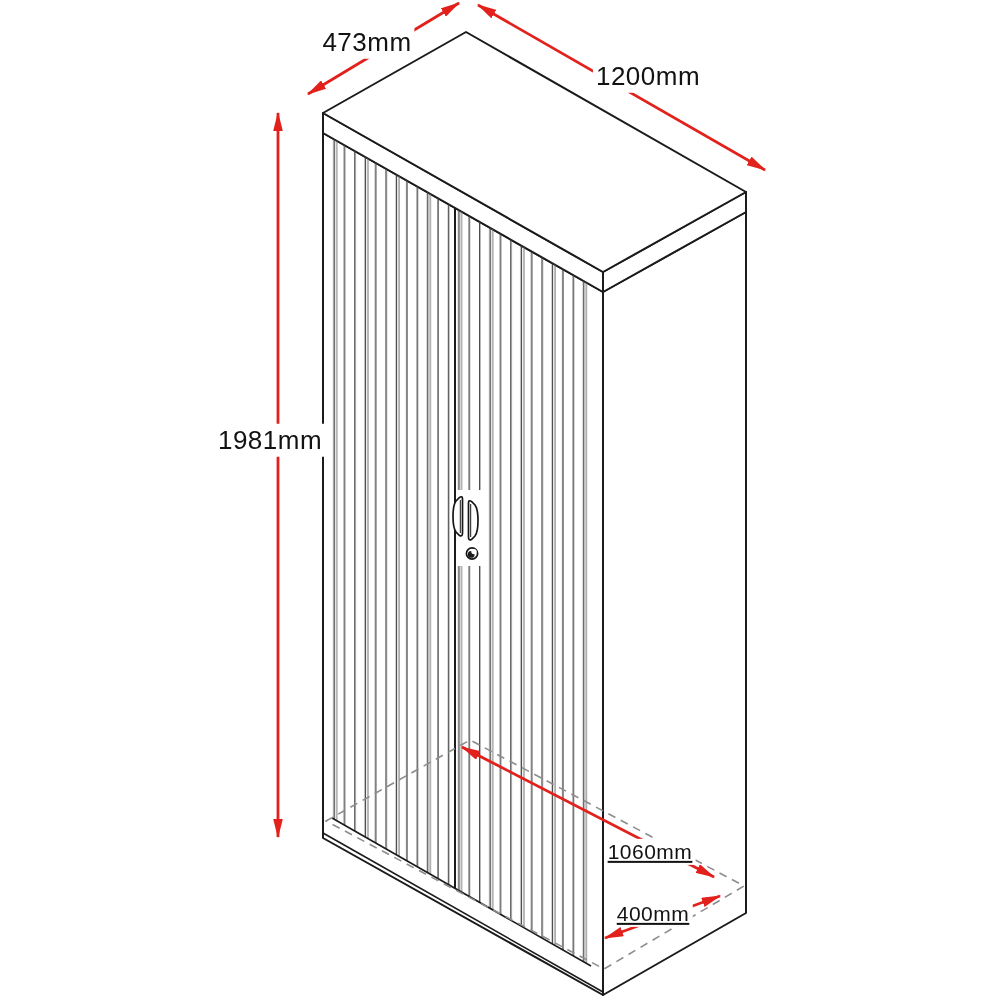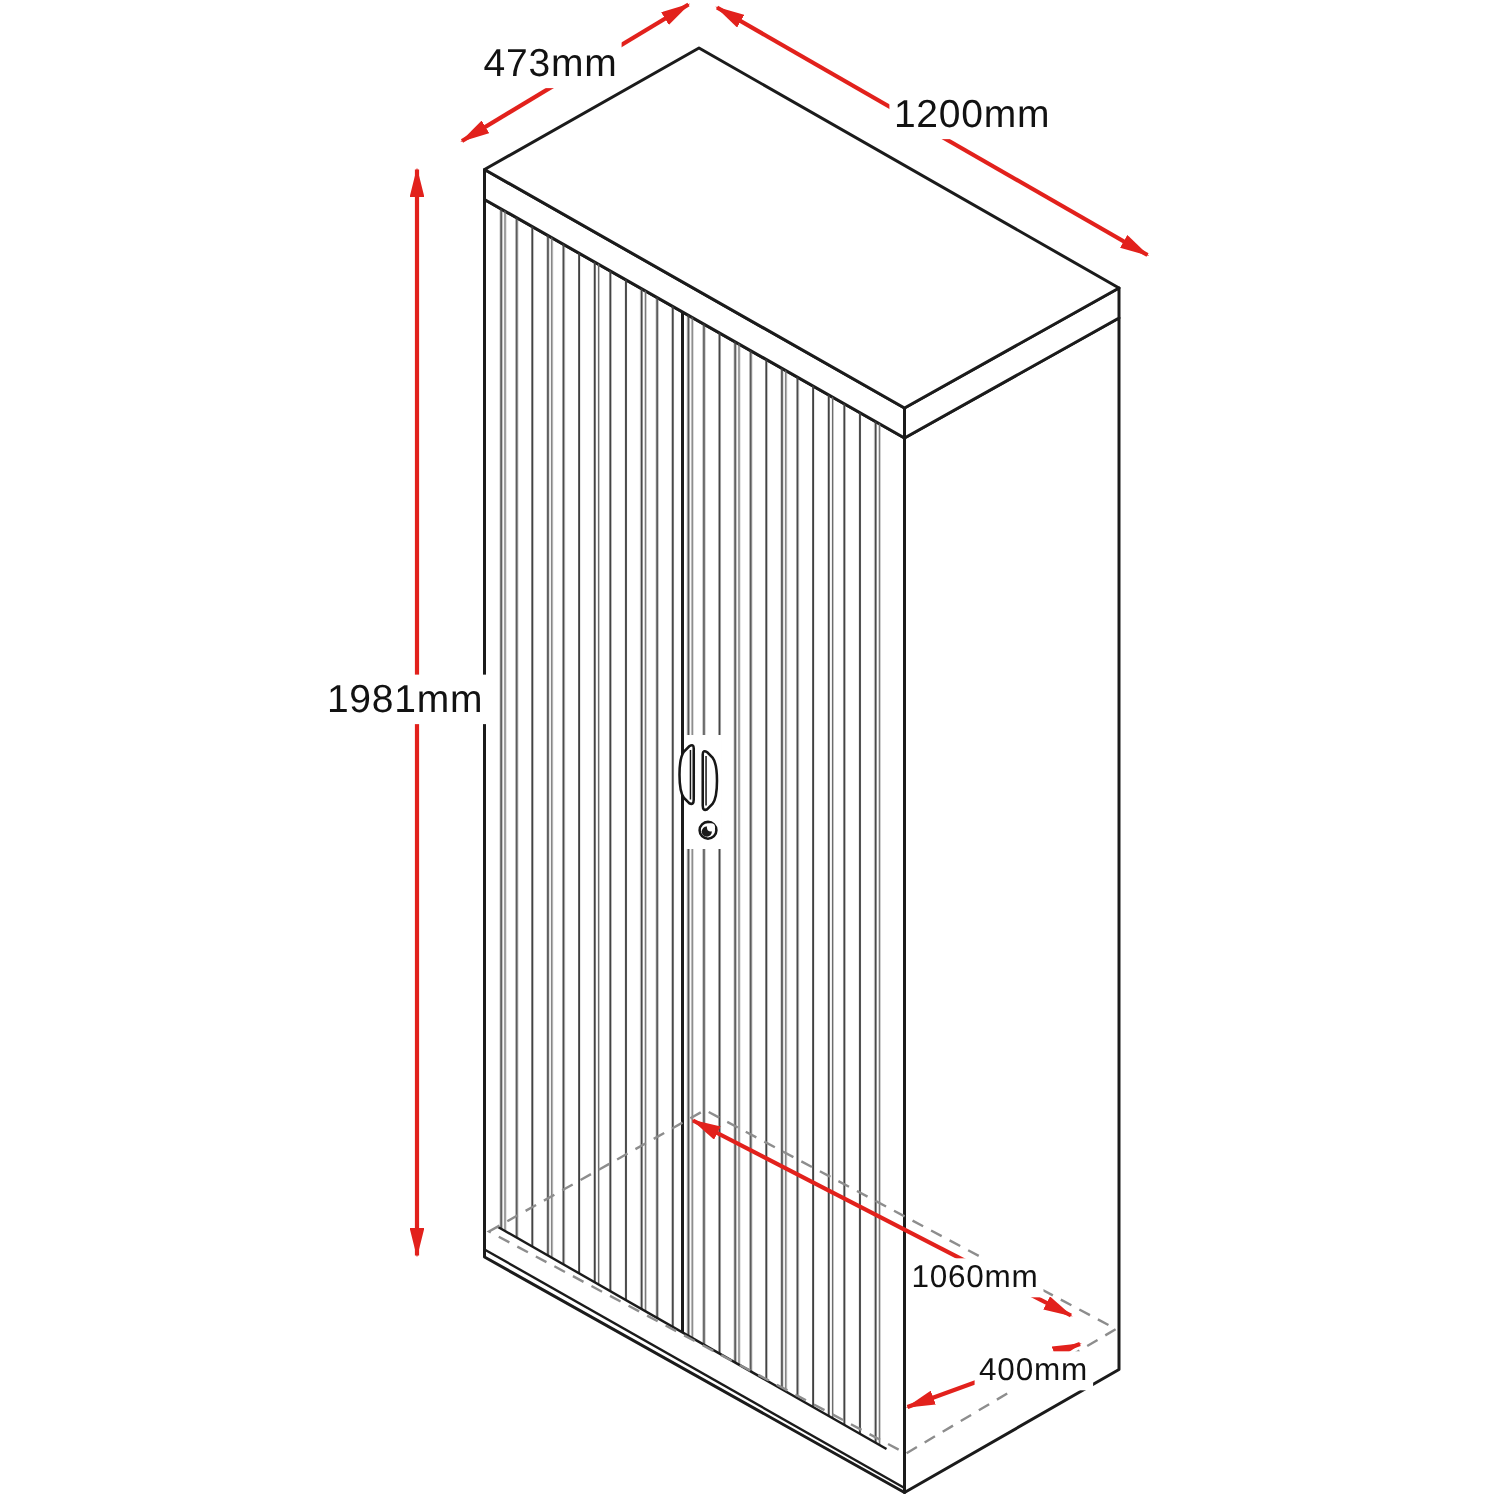--- a/index.html
+++ b/index.html
@@ -16,21 +16,21 @@
   .hw{fill:#ffffff;stroke:#171717;stroke-width:1.7;}
   .red-line{fill:none;stroke:var(--accent,#e2211c);stroke-width:2.8;}
   .arrowhead{fill:var(--accent,#e2211c);}
   
   .dim-label{
     position:absolute;transform:translate(-50%,-50%);
     background:#ffffff;padding:0 3px;color:#121212;line-height:1.25;
     white-space:nowrap;letter-spacing:0.5px;
   }
   .size-lg{font-size:26px;}
-  .size-sm{font-size:21px;}
+  .size-sm{font-size:21px;text-decoration:underline;}
 </style>
 </head>
 <body>
 
 <div class="stage">
 
   <svg width="1000" height="1000" viewBox="0 0 1000 1000">
     <defs>
 
       <pattern id="tambour" patternUnits="userSpaceOnUse" x="323" y="0" width="31.2" height="8">
@@ -77,16 +77,16 @@
       <line class="red-line" marker-start="url(#ah)" marker-end="url(#ah)" x1="308" y1="94" x2="459" y2="3"></line>
       <line class="red-line" marker-start="url(#ah)" marker-end="url(#ah)" x1="478" y1="5" x2="765" y2="170"></line>
       <line class="red-line" marker-start="url(#ah)" marker-end="url(#ah)" x1="278" y1="113" x2="278" y2="837"></line>
       <line class="red-line" marker-start="url(#ah)" marker-end="url(#ah)" x1="462" y1="747" x2="714" y2="877"></line>
       <line class="red-line" marker-start="url(#ah)" marker-end="url(#ah)" x1="605" y1="938" x2="720" y2="896"></line>
     </g>
   </svg>
 
   <div class="dim-label size-lg" style="left:367px;top:42px">473mm</div>
   <div class="dim-label size-lg" style="left:648px;top:76px">1200mm</div>
-  <div class="dim-label size-lg" style="left:270px;top:466px">1981mm</div>
+  <div class="dim-label size-lg" style="left:270px;top:440px">1981mm</div>
   <div class="dim-label size-sm" style="left:650px;top:852px">1060mm</div>
-  <div class="dim-label size-sm" style="left:689px;top:914px">400mm</div>
+  <div class="dim-label size-sm" style="left:653px;top:914px">400mm</div>
 </div>
 
 </body></html>

